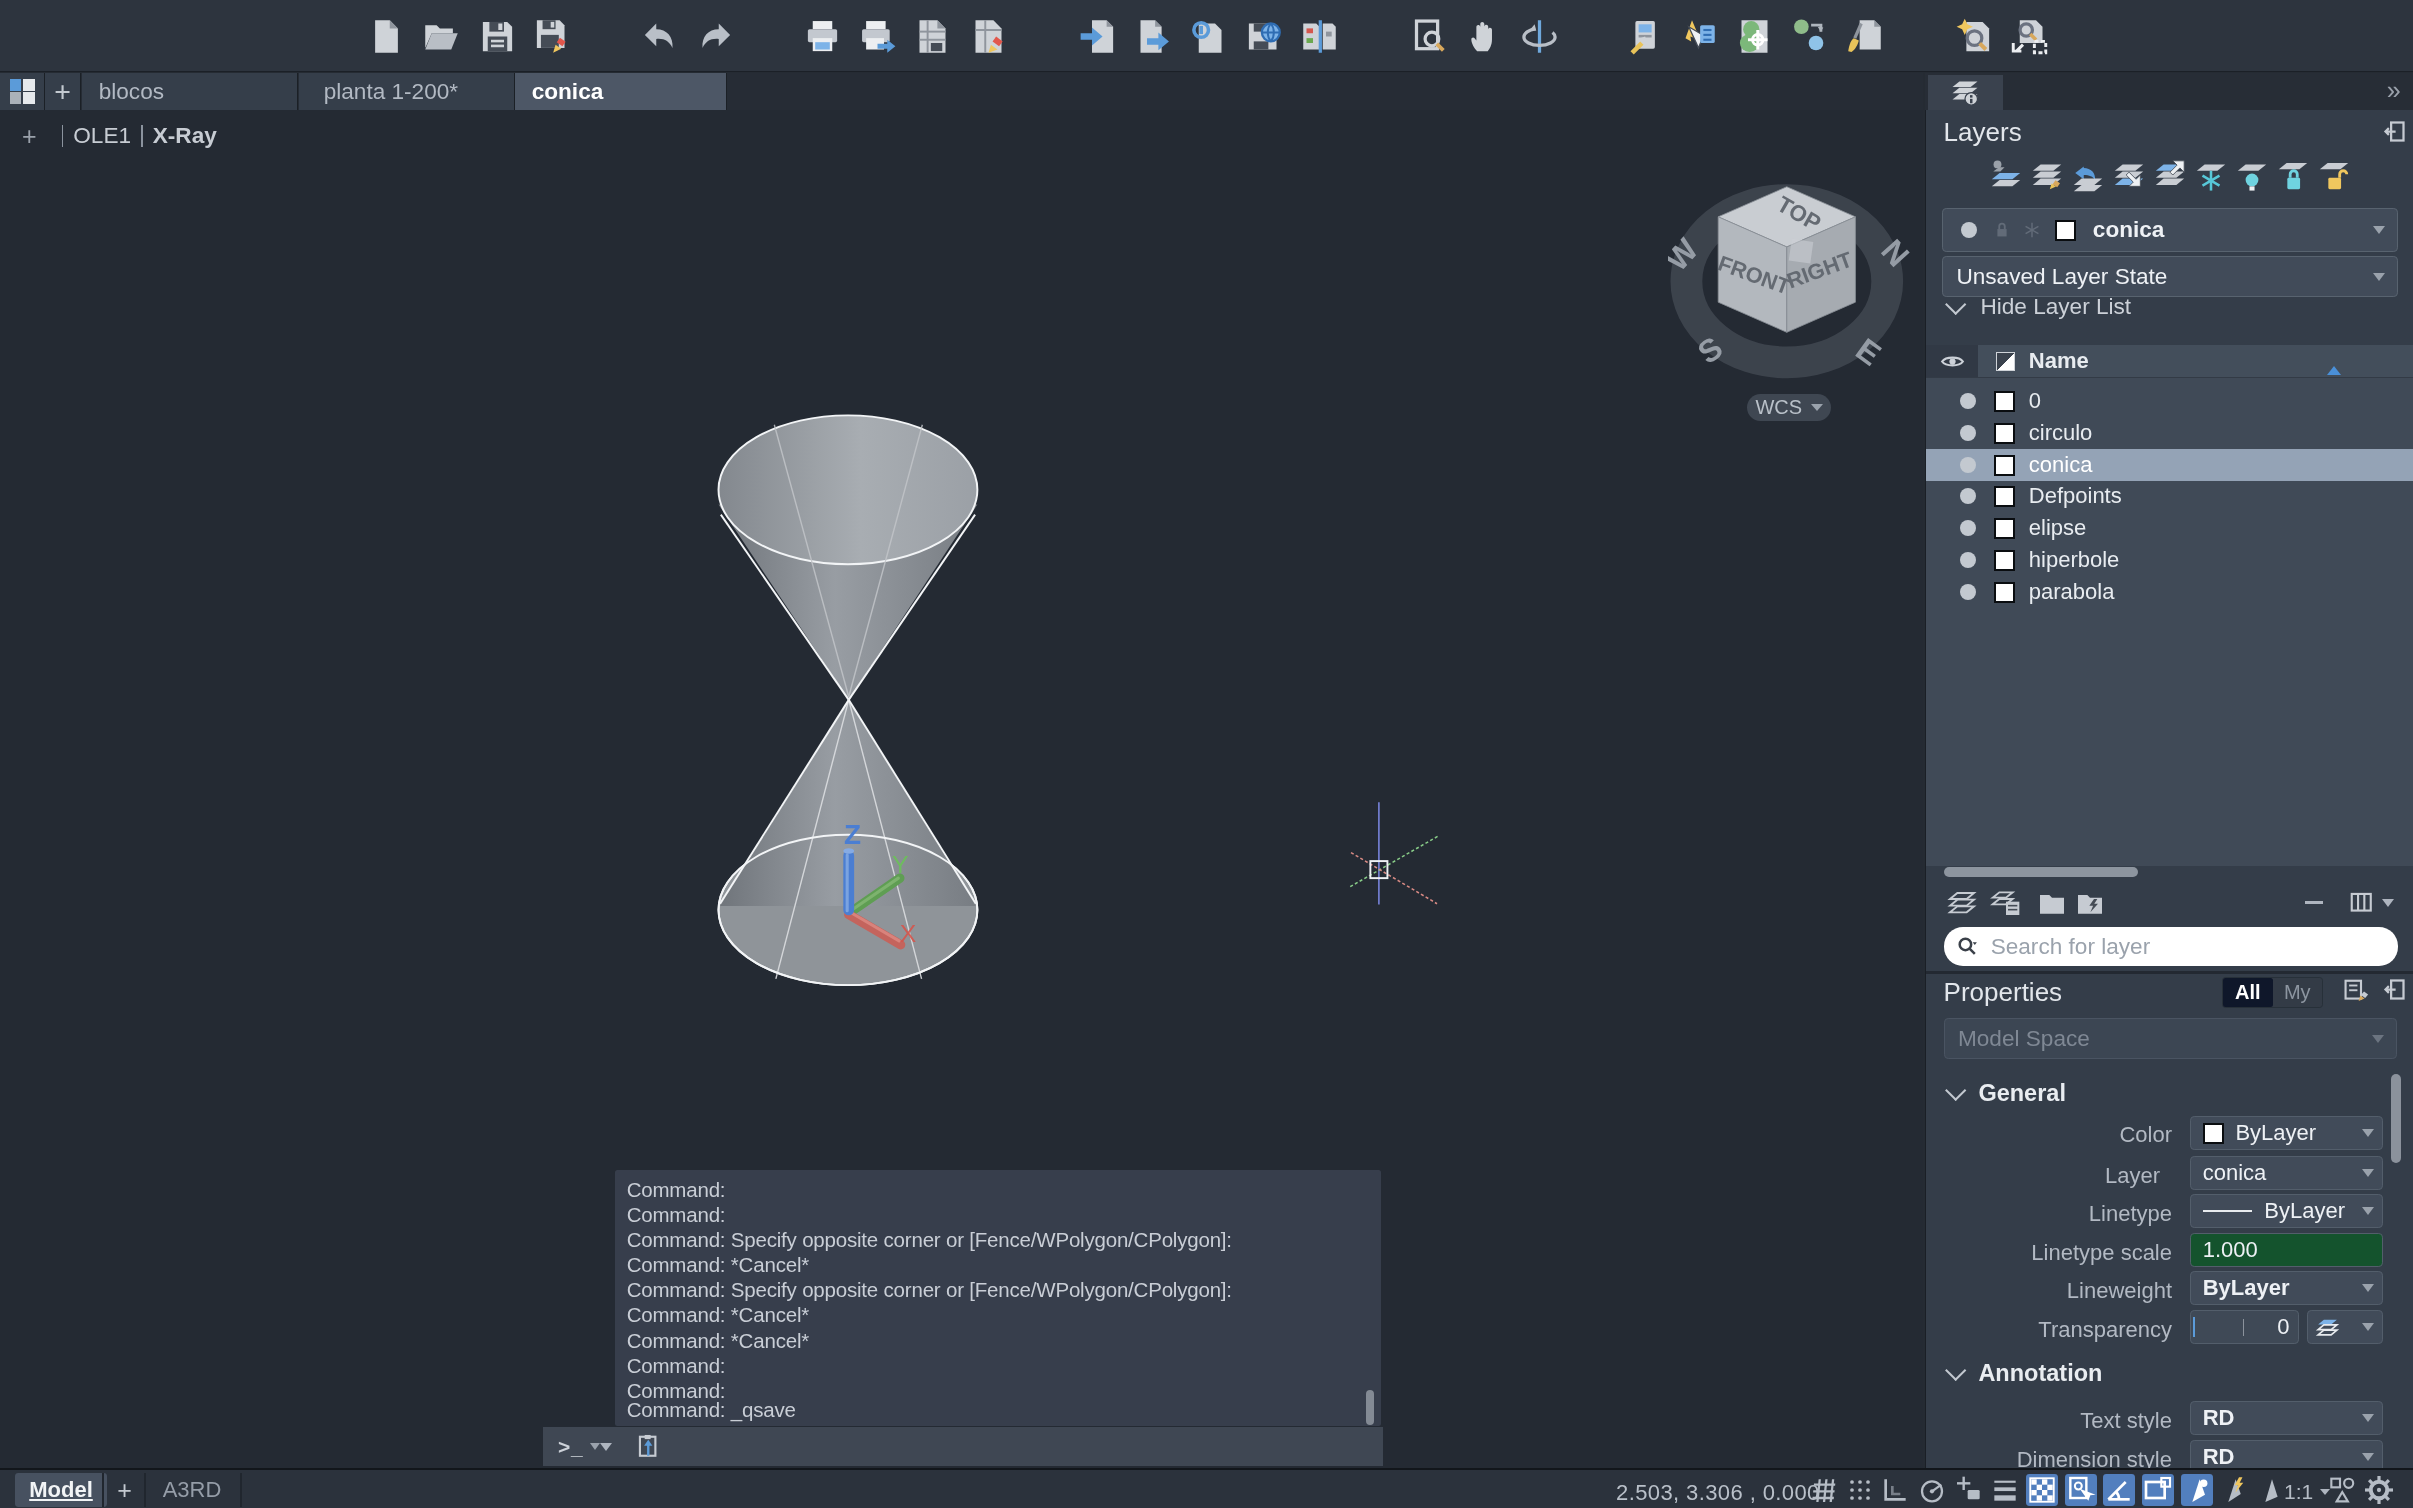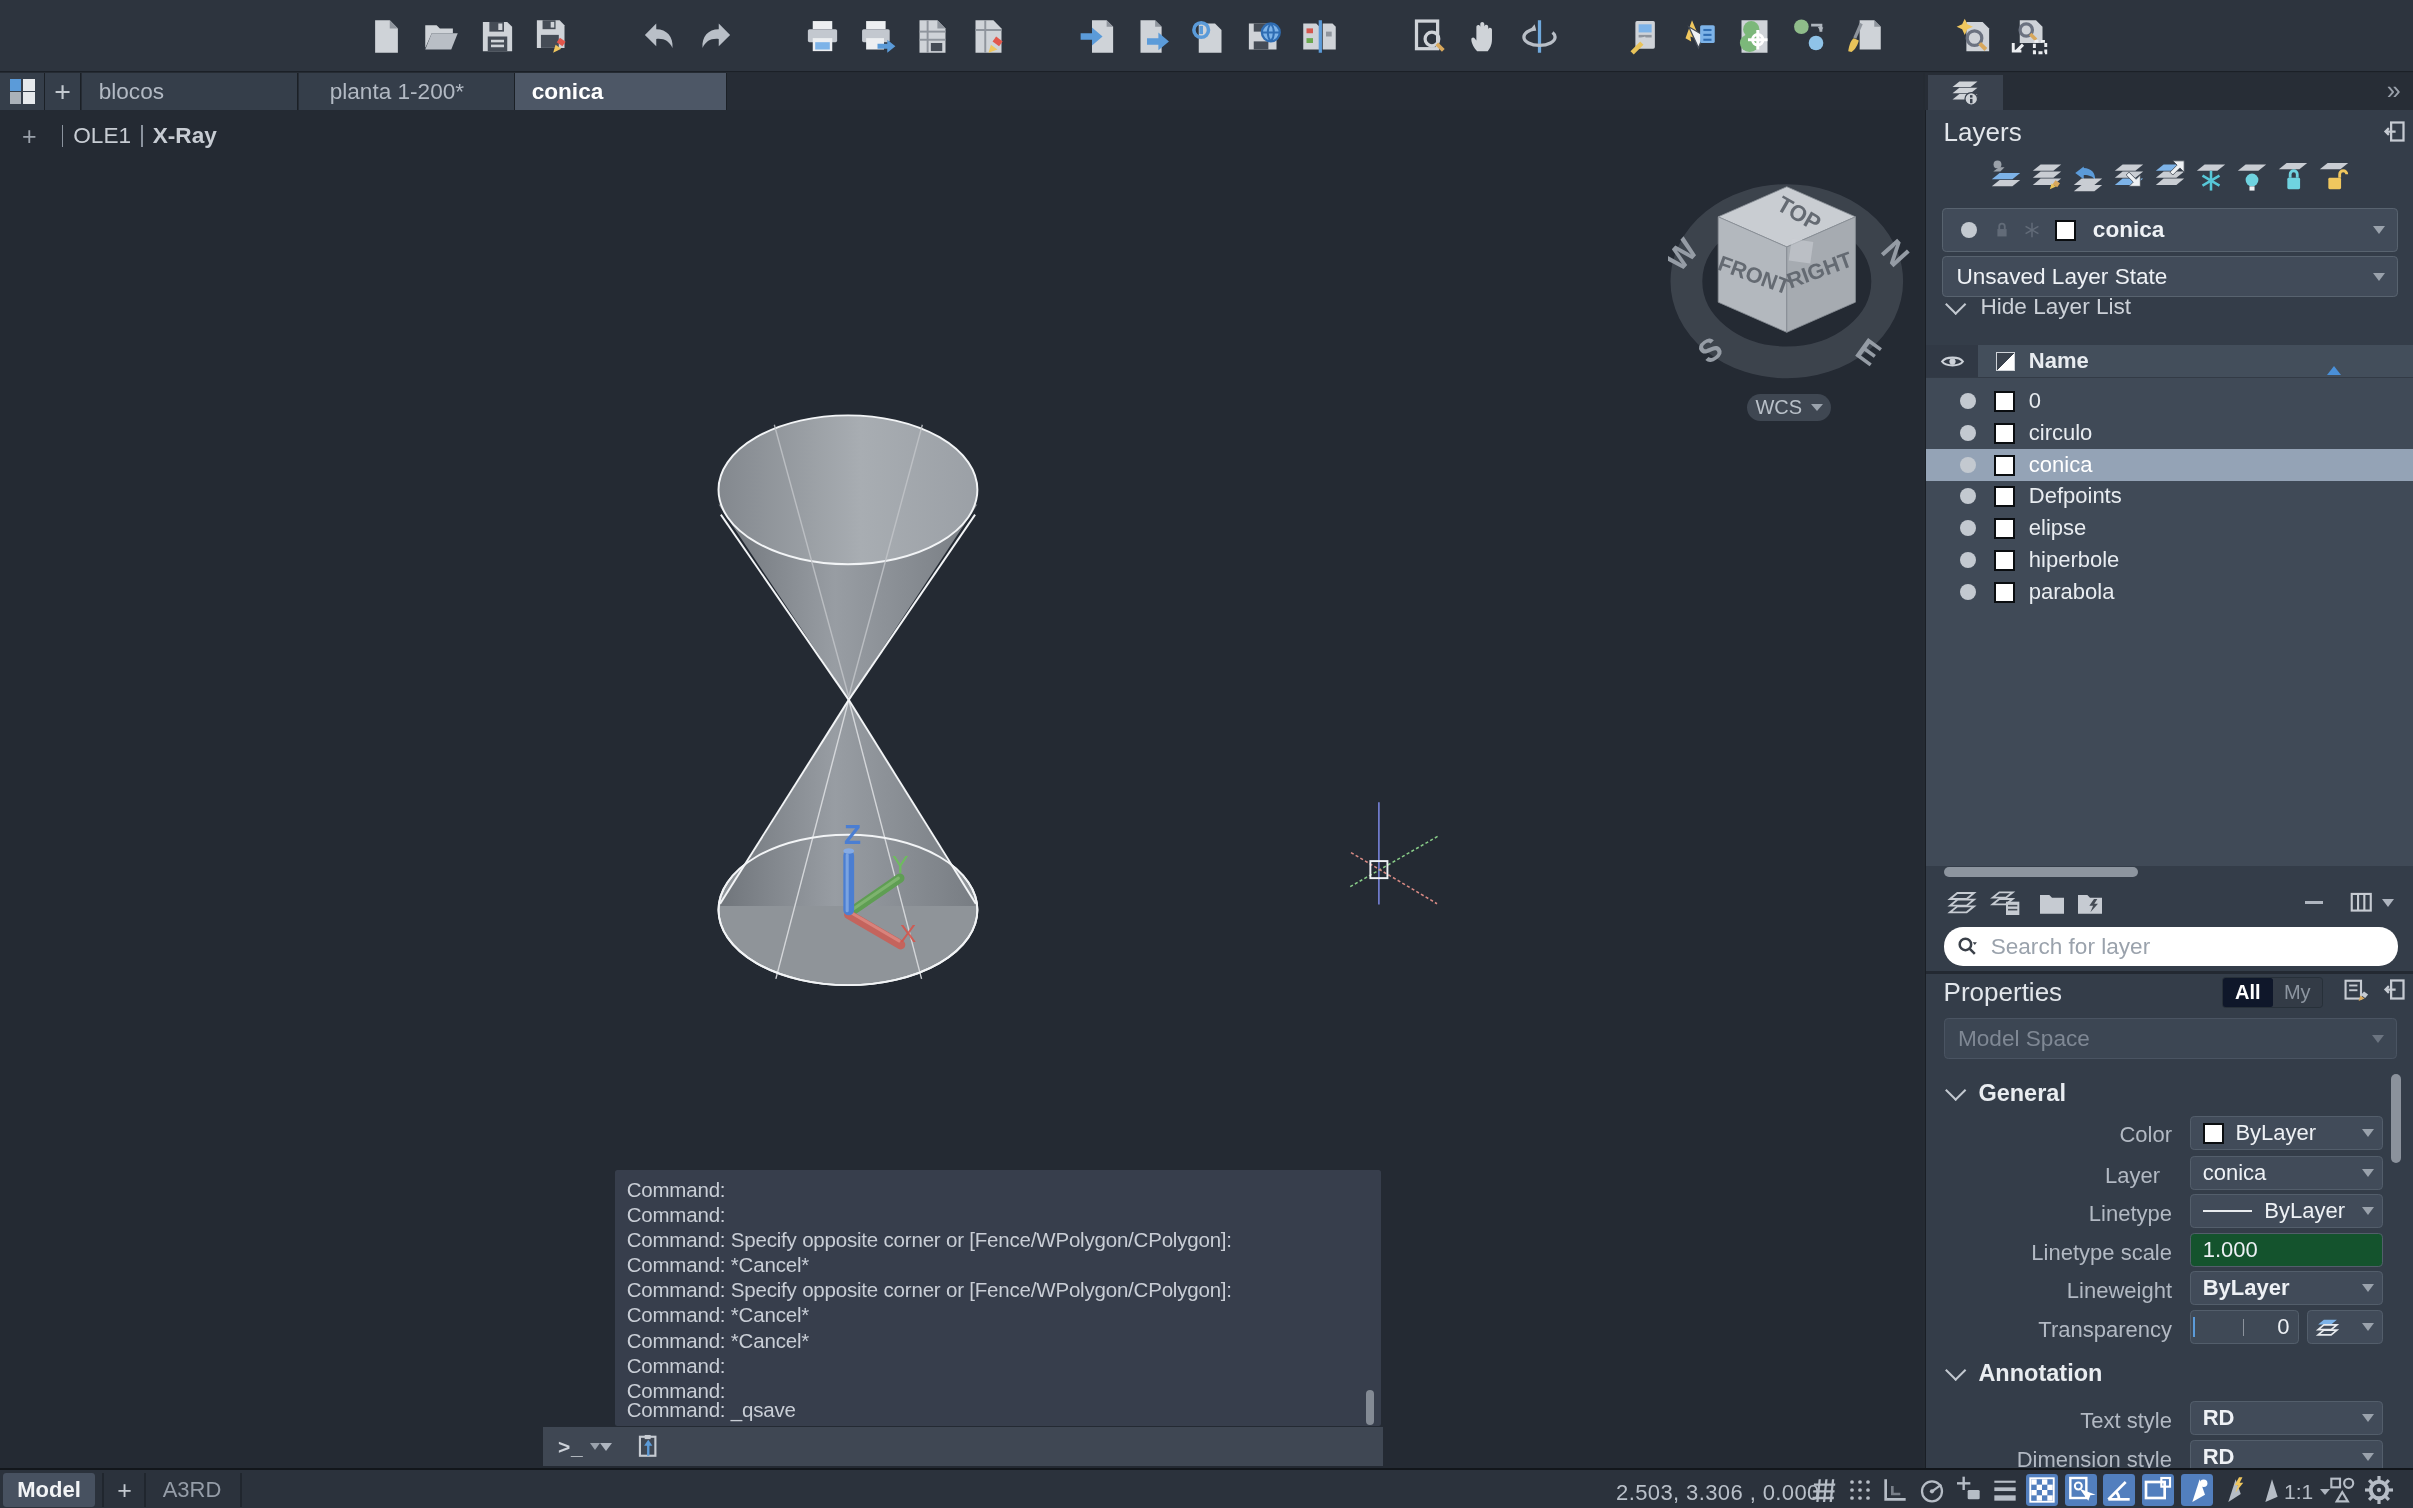--- a/index.html
+++ b/index.html
@@ -82,21 +82,21 @@
   .chev{width:13.4px;height:13.4px;border-right:2.5px solid #c3c9d0;border-bottom:2.5px solid #c3c9d0;transform:rotate(45deg);margin-top:-5px;}
   .segment{position:absolute;left:296px;top:28px;width:99px;height:28.5px;background:#333b46;border:0.8px solid #273039;border-radius:3.4px;display:flex;}
   .segment .seg{flex:1;display:flex;align-items:center;justify-content:center;font-size:20px;}
   .seg.on{background:#0f172a;color:#ffffff;font-weight:bold;border-radius:2.5px;}
   .seg.off{color:#8c95a0;}
   .vscroll{position:absolute;left:465px;top:101px;width:10px;height:89px;background:#8b929c;border-radius:5px;}
 
   
   .statusbar{position:absolute;left:0;top:1468px;width:2413px;height:40px;background:#2b323c;border-top:2.5px solid #12161b;}
   .stab{position:absolute;top:3.4px;height:34px;display:flex;align-items:center;justify-content:center;font-size:22px;}
-  .stab.model{left:3px;width:92px;background:#475160;border-radius:3.4px;color:#f2f4f6;font-weight:bold;}
+  .stab.model{left:15px;width:92px;background:#475160;border-radius:3.4px;color:#f2f4f6;font-weight:bold;text-decoration:underline;}
   .stab.plus{left:106px;width:37px;color:#c3c9d0;font-size:25px;}
   .stab.layout{left:146px;width:92px;color:#959da8;}
   .stdiv{position:absolute;top:3.4px;width:1.7px;height:34px;background:#20262e;}
   .coords{position:absolute;left:1616px;top:10px;font-size:22px;color:#b9c0c9;letter-spacing:0.4px;}
   .sicon{width:32px;height:32px;top:4.2px;border-radius:3.4px;}
   .sicon.on{background:#527fbe;}
   .scaletxt{position:absolute;left:2284px;top:10px;font-size:21px;color:#b6bdc6;display:flex;gap:6.7px;align-items:center;}
 </style>
 </head>
 <body>
@@ -323,21 +323,21 @@
           <div></div>
         </div>
     </div>
     <div class="tabcell" style="left:45px;width:35px">
       <span class="plusglyph">+</span>
     </div>
     <div class="tabcell" style="left:82px;width:215px">
       <span class="tlabel" style="position:absolute;left:10px">blocos</span>
     </div>
     <div class="tabcell" style="left:299px;width:215px">
-      <span class="tlabel" style="position:absolute;left:24px">planta 1-200*</span>
+      <span class="tlabel" style="position:absolute;left:18px">planta 1-200*</span>
     </div>
     <div class="tabcell active" style="left:515px;width:211px">
       <span class="tlabel" style="position:absolute;left:10px">conica</span>
     </div>
   </div>
 
   <div class="palstrip">
     <div class="paltab">
       <span class="icon" style="position:relative;width:30px;height:30px">
           <svg viewBox="0 0 24 24">

